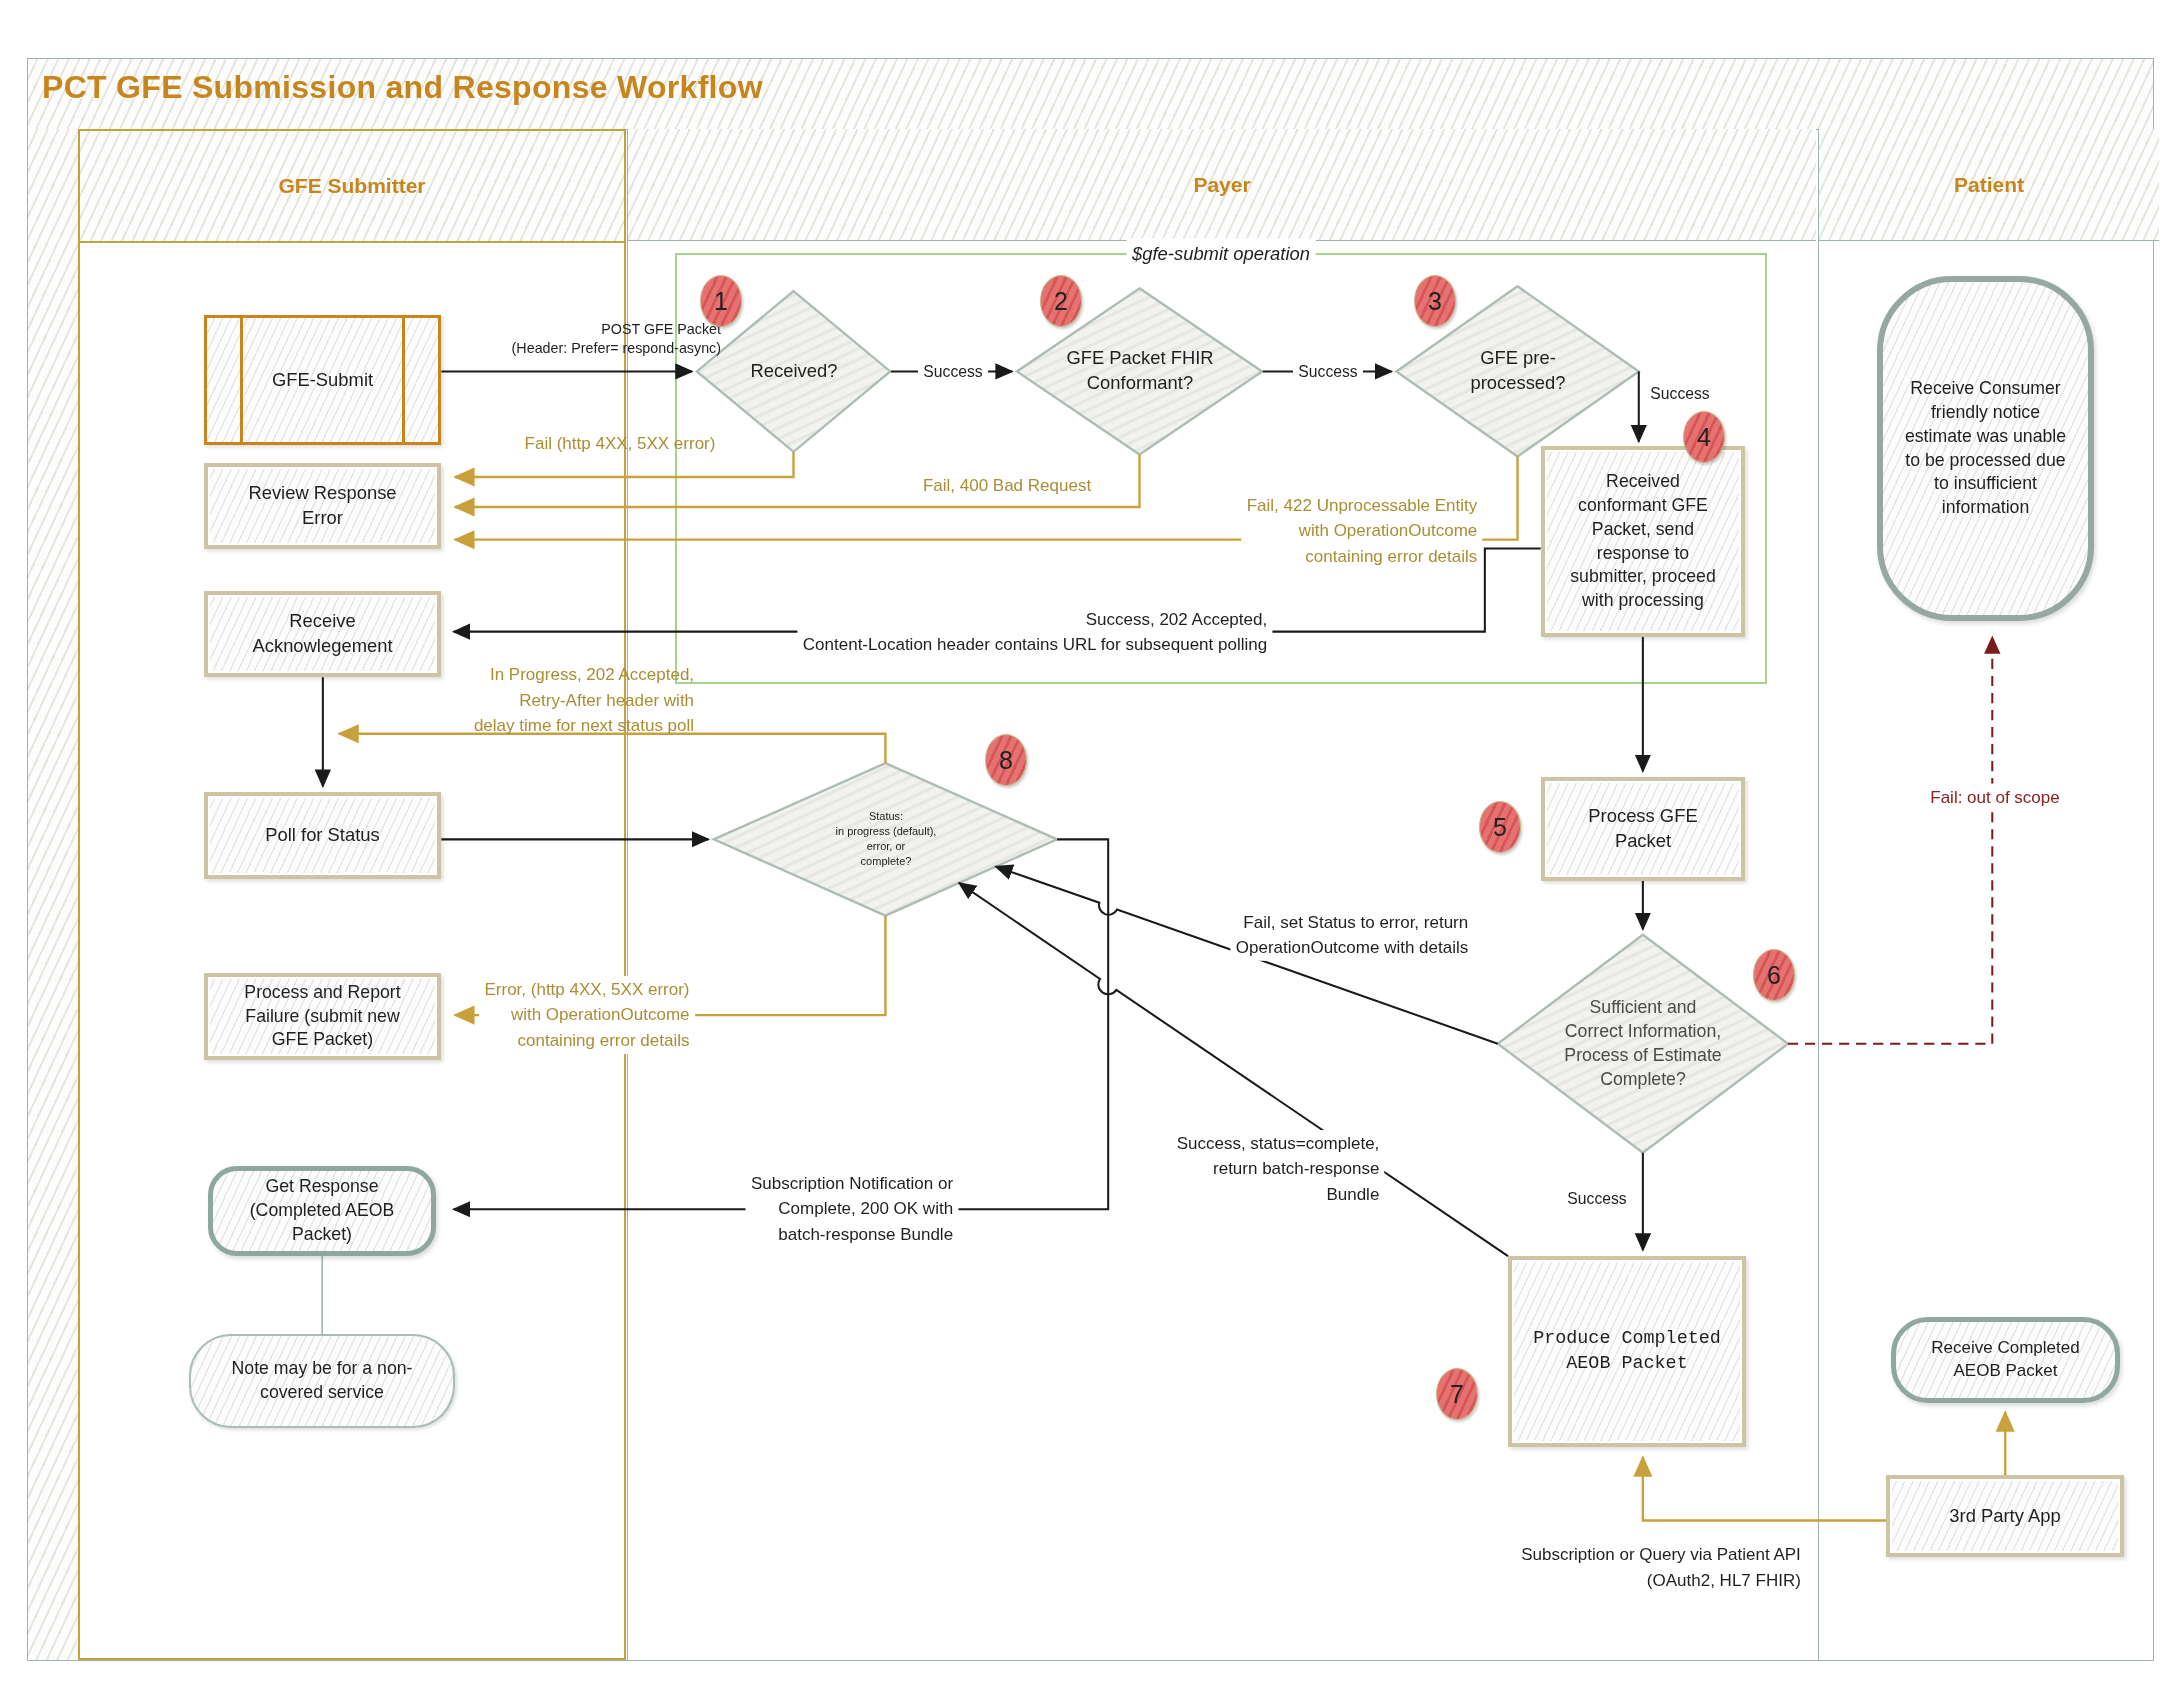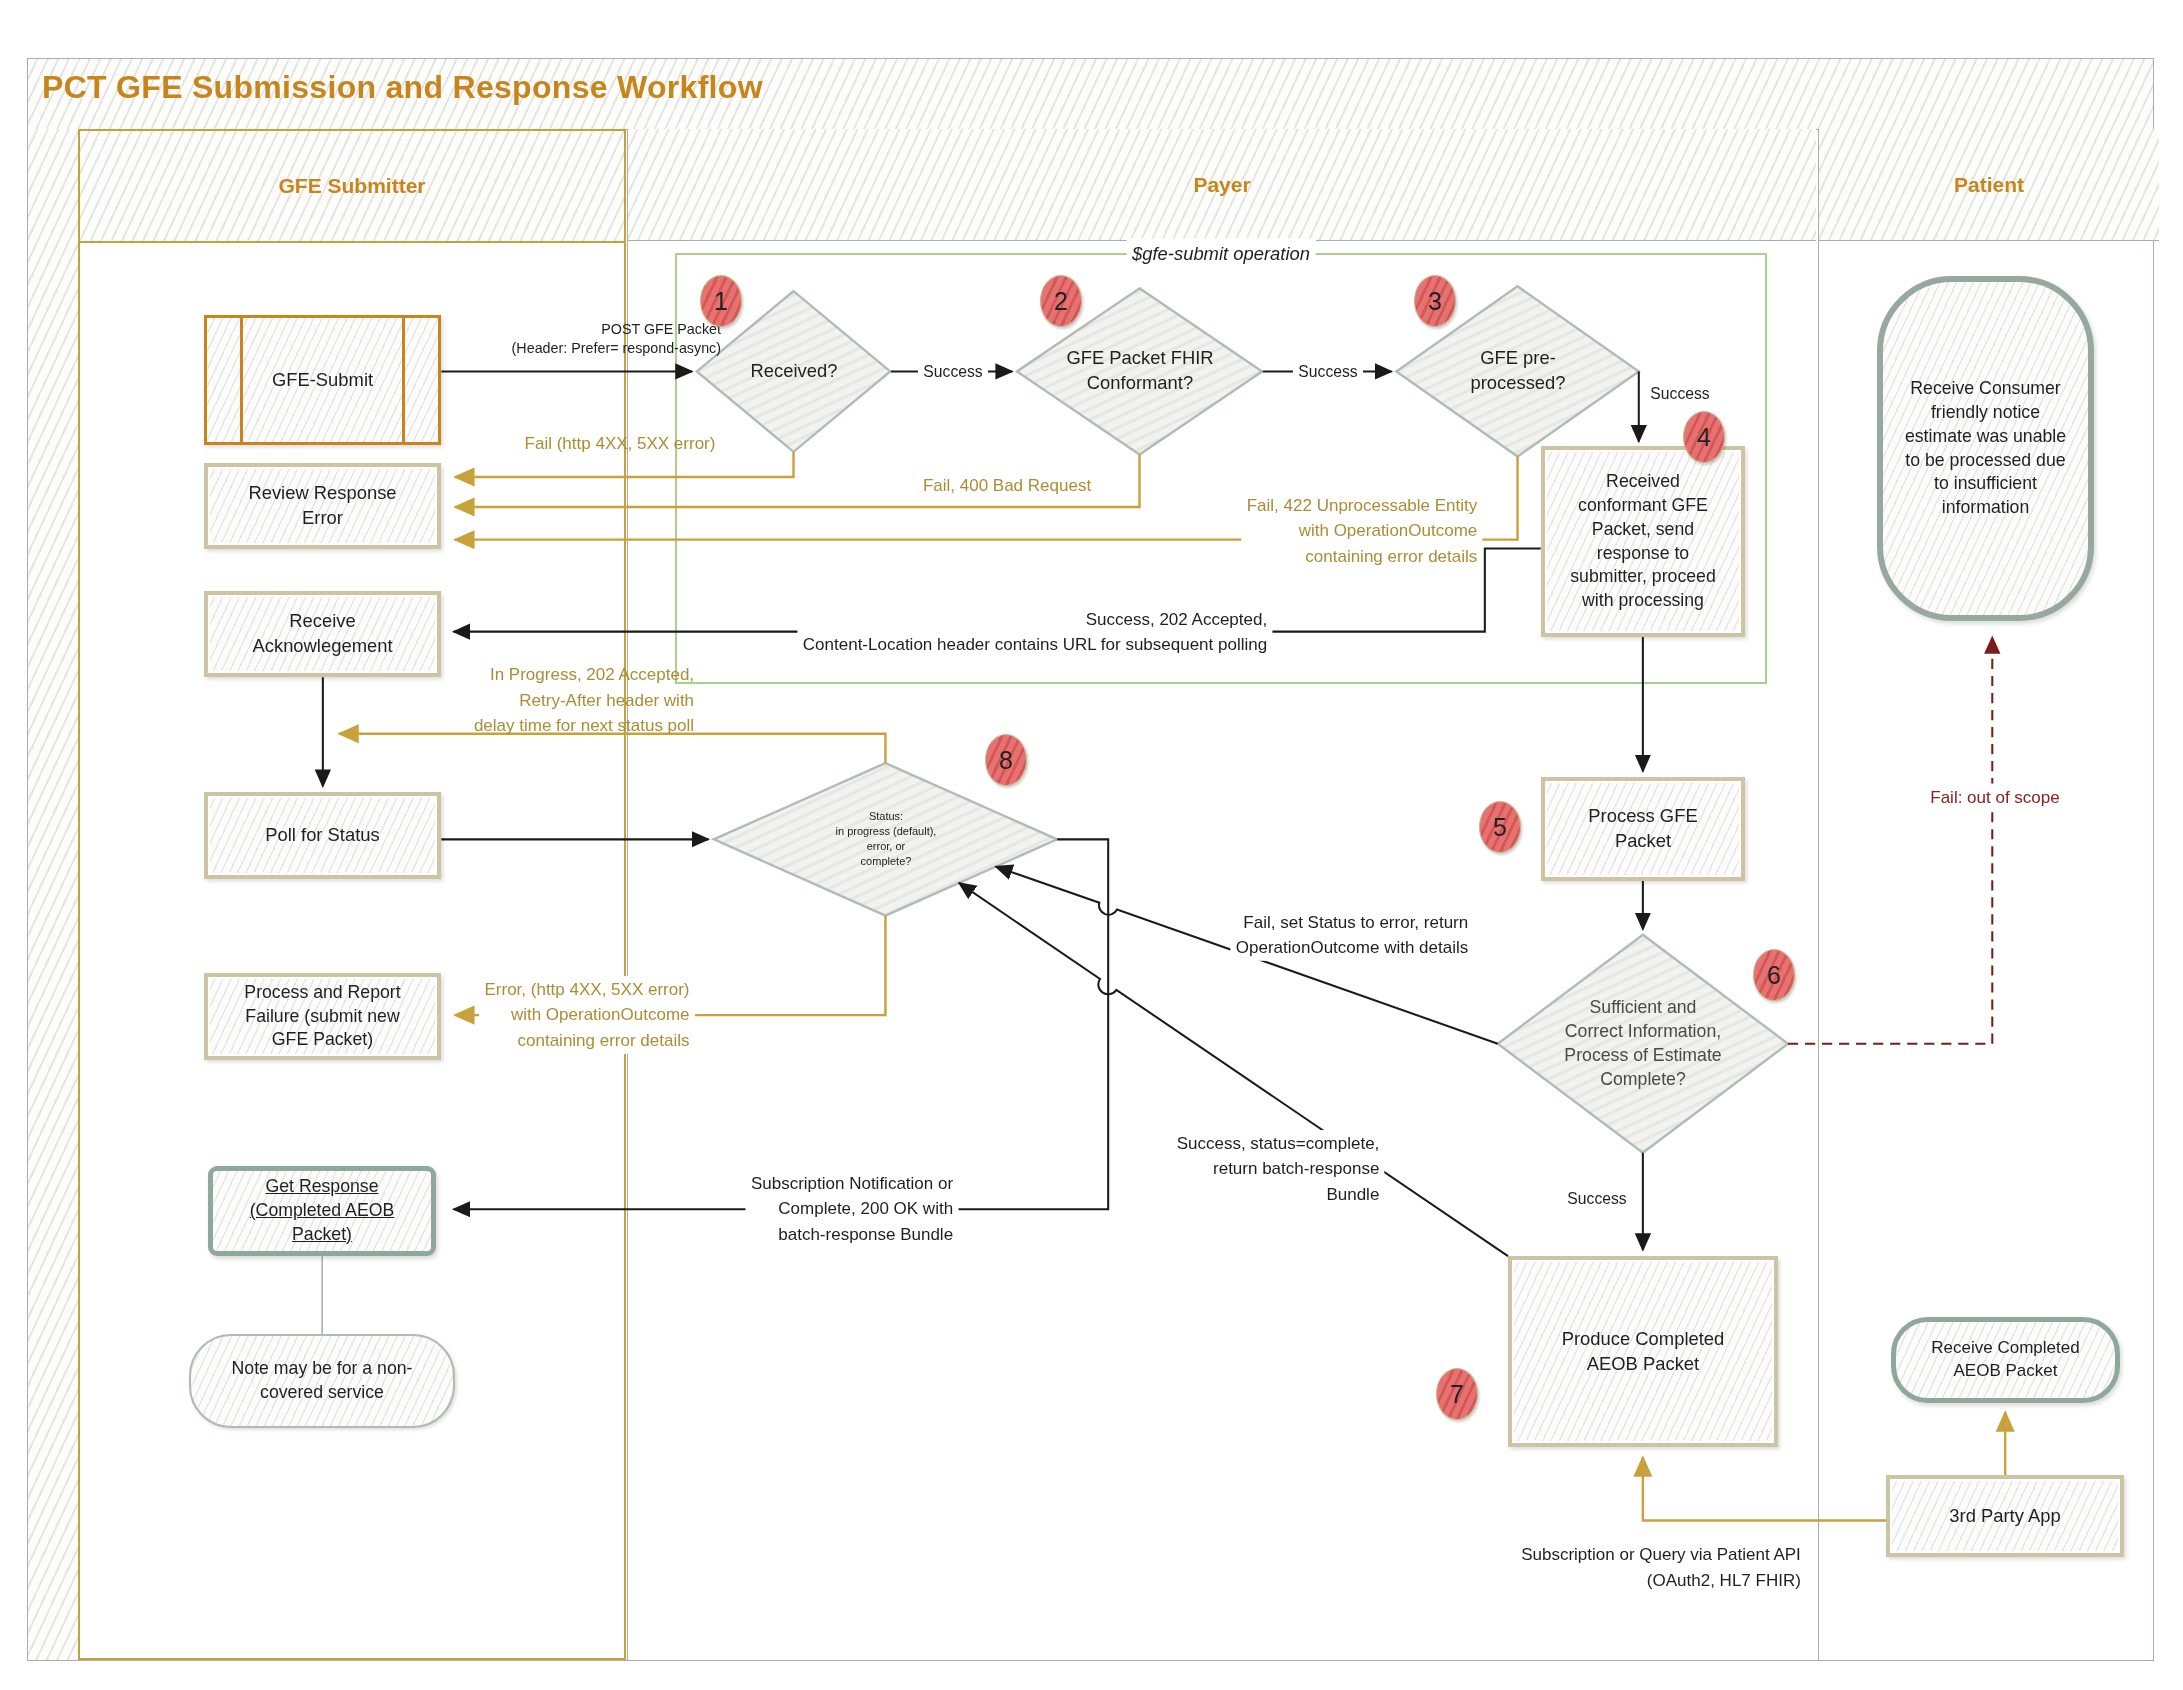--- a/index.html
+++ b/index.html
@@ -143,21 +143,21 @@
     <div class="node tan" style="left:204px;top:792px;width:237px;height:87px;">
       <span>Poll for Status</span>
     </div>
 
     <div class="node tan" style="left:204px;top:973px;width:237px;height:87px;font-size:17.7px;">
       <span>Process and Report
 Failure (submit new
 GFE Packet)</span>
     </div>
 
-    <div class="node capsule" style="left:208px;top:1166px;width:228px;height:90px;border-radius:9px;font-size:17.7px;text-decoration:underline;">
+    <div class="node capsule" style="left:208px;top:1166px;width:228px;height:90px;border-radius:29px;font-size:17.7px;">
       <span>Get Response
 (Completed AEOB
 Packet)</span>
     </div>
 
     <div class="node" style="left:189px;top:1334px;width:266px;height:94px;border-radius:42px;border:2px solid #ABBCB2;font-size:17.7px;box-shadow:1.4px 2px 3.4px rgba(0,0,0,.12);">
       <span>Note may be for a non-
 covered service</span>
     </div>
 
@@ -168,21 +168,21 @@
 response to
 submitter, proceed
 with processing</span>
     </div>
 
     <div class="node tan" style="left:1541px;top:777px;width:204px;height:104px;">
       <span>Process GFE
 Packet</span>
     </div>
 
-    <div class="node tan" style="left:1508px;top:1256px;width:270px;height:191px;">
+    <div class="node tan" style="left:1508px;top:1256px;width:238px;height:191px;font-family:Liberation Mono, monospace;">
       <span>Produce Completed
 AEOB Packet</span>
     </div>
 
     <div class="node" style="left:1877px;top:276px;width:217px;height:345px;border:6.8px solid #96A8A0;border-radius:75px;font-size:17.7px;">
       <span>Receive Consumer
 friendly notice
 estimate was unable
 to be processed due
 to insufficient

